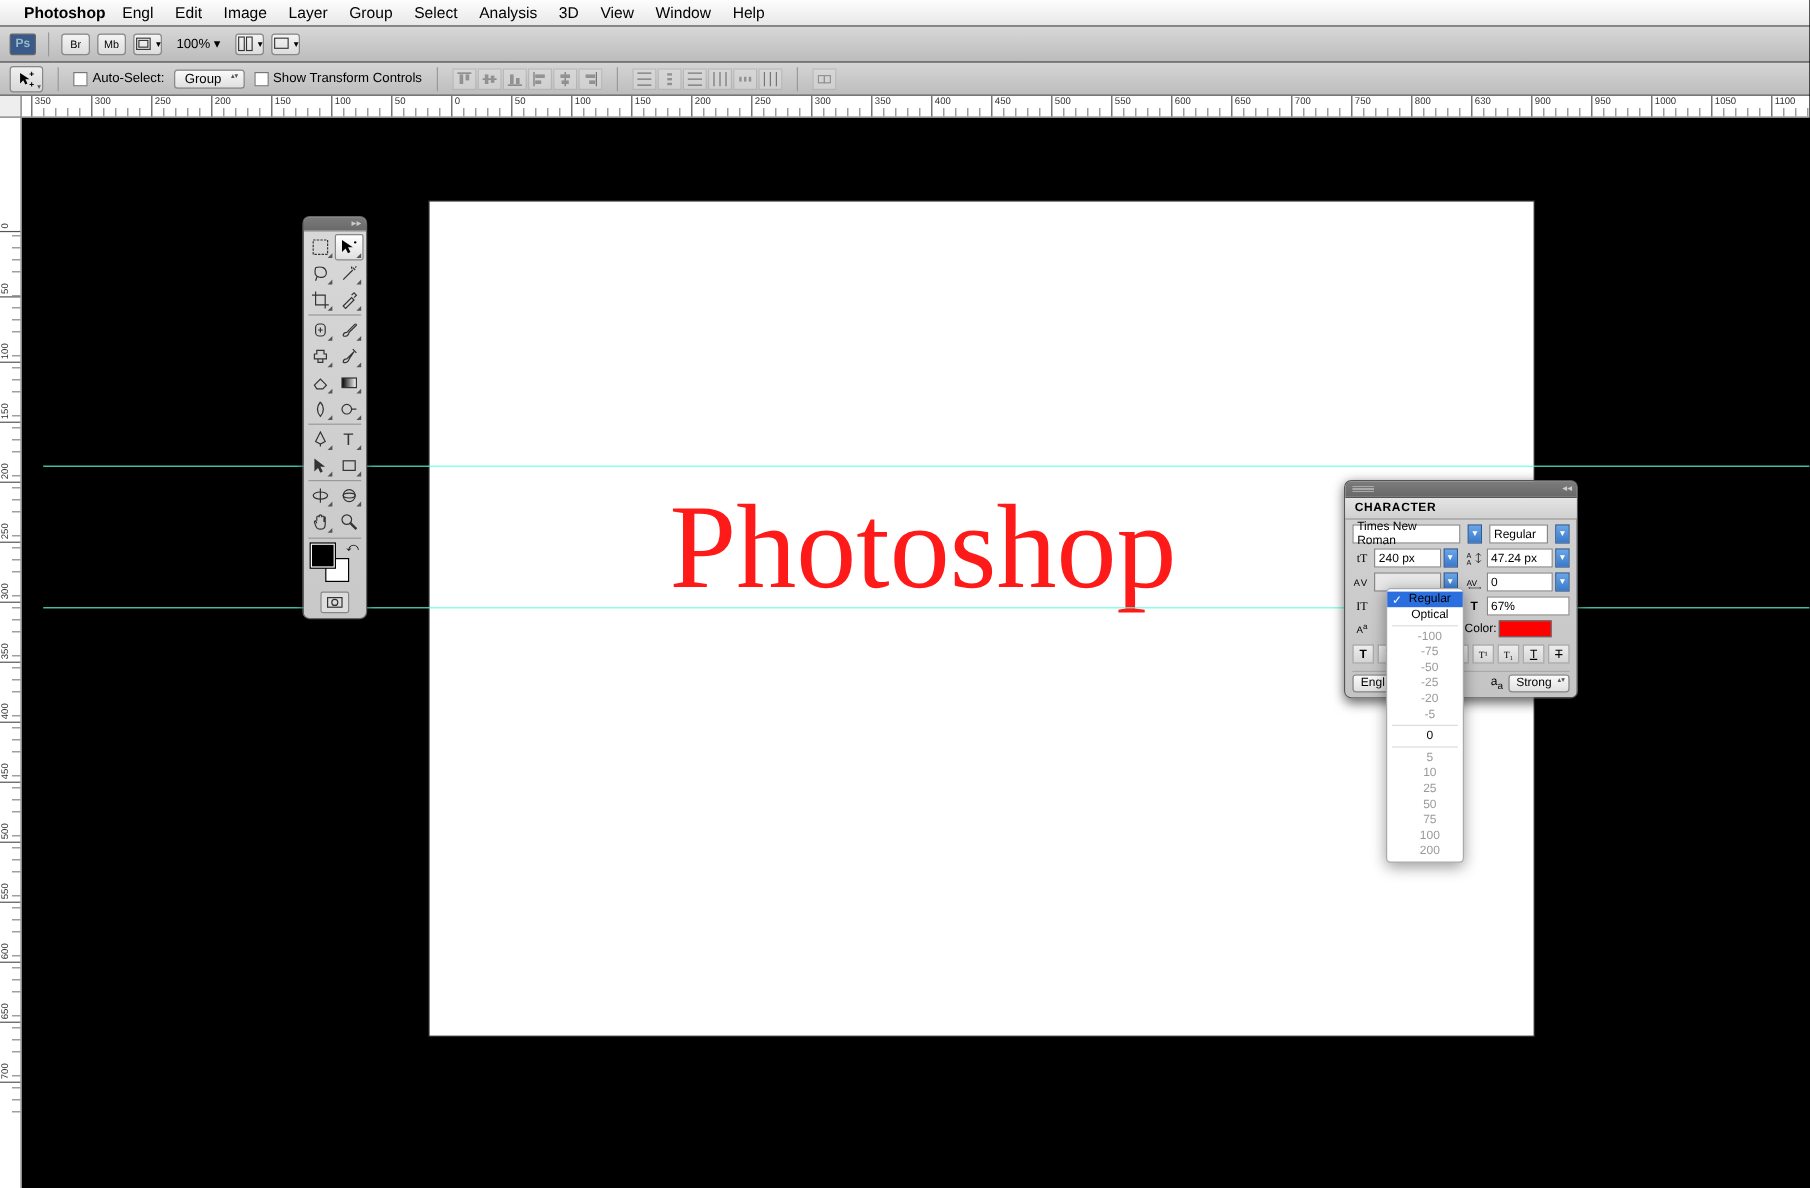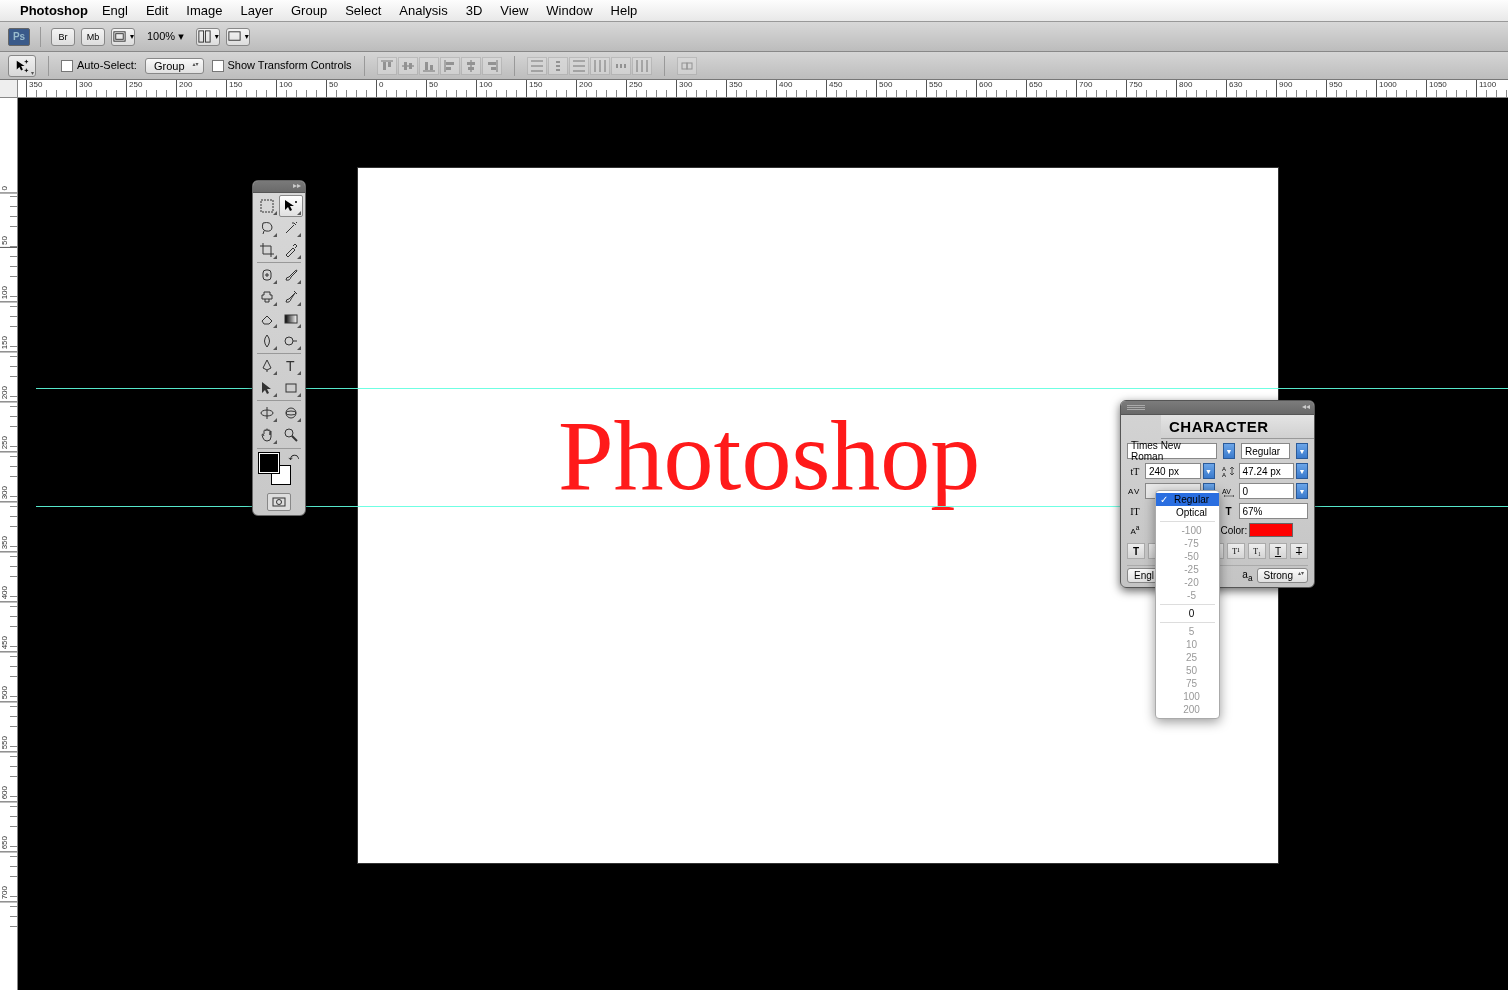--- a/index.html
+++ b/index.html
@@ -62,21 +62,21 @@
 .swatch-bg { position:absolute; left:18px; top:16px; width:20px; height:20px; background:#fff; border:1px solid #000; z-index:1; }
 .swatch-swap { position:absolute; right:6px; top:2px; font-size:10px; }
 .qmask { padding:2px 0 4px; display:flex; justify-content:center; }
 .qmask div { width:24px; height:18px; border:1px solid #888; border-radius:2px; display:flex; align-items:center; justify-content:center; background:#ddd; }
 
 
 .char-panel { position:absolute; left:1120px; top:400px; width:195px; background:linear-gradient(#d4d4d4,#c4c4c4); border:1px solid #555; border-radius:6px; box-shadow:0 3px 10px rgba(0,0,0,0.6); z-index:70; font-size:10px; }
 .char-header { height:14px; background:linear-gradient(#7c7c7c,#686868); border-radius:5px 5px 0 0; border-bottom:1px solid #555; position:relative; }
 .char-header::before { content:""; position:absolute; left:6px; top:4px; width:18px; height:5px; background:repeating-linear-gradient(#aaa,#aaa 1px,transparent 1px,transparent 2px); }
 .char-header::after { content:"◂◂"; position:absolute; right:4px; top:1px; font-size:8px; color:#ccc; }
-.char-tab { background:linear-gradient(#e4e4e4,#d0d0d0); padding:3px 8px; font-size:15px; font-weight:bold; letter-spacing:0.5px; border-bottom:1px solid #999;margin-left:40px; }
+.char-tab { background:linear-gradient(#e4e4e4,#d0d0d0); padding:3px 8px; font-size:10px; font-weight:bold; letter-spacing:0.5px; border-bottom:1px solid #999; }
 .char-body { padding:4px 6px; display:flex; flex-direction:column; gap:4px; }
 .char-row { display:flex; gap:6px; align-items:center; }
 .char-field { flex:1; display:flex; align-items:center; gap:2px; }
 .char-field .ico { width:16px; height:14px; display:flex; align-items:center; justify-content:center; font-size:10px; font-family:serif; }
 .char-input { flex:1; height:16px; background:#fff; border:1px solid #888; font-size:10px; padding:0 3px; display:flex; align-items:center; }
 .char-dd { width:12px; height:16px; background:linear-gradient(#6ba5e8,#3a7acc); border:1px solid #2a5a99; display:flex; align-items:center; justify-content:center; color:#fff; font-size:7px; cursor:pointer; }
 .color-swatch { width:44px; height:14px; background:#ff0000; border:1px solid #666; }
 .style-row { display:flex; gap:3px; padding:2px 0; }
 .style-btn { width:18px; height:16px; border:1px solid #aaa; background:linear-gradient(#eee,#d5d5d5); display:flex; align-items:center; justify-content:center; font-size:10px; font-family:serif; cursor:pointer; }
 .bottom-row { display:flex; gap:4px; align-items:center; padding-top:2px; border-top:1px solid #aaa; }

